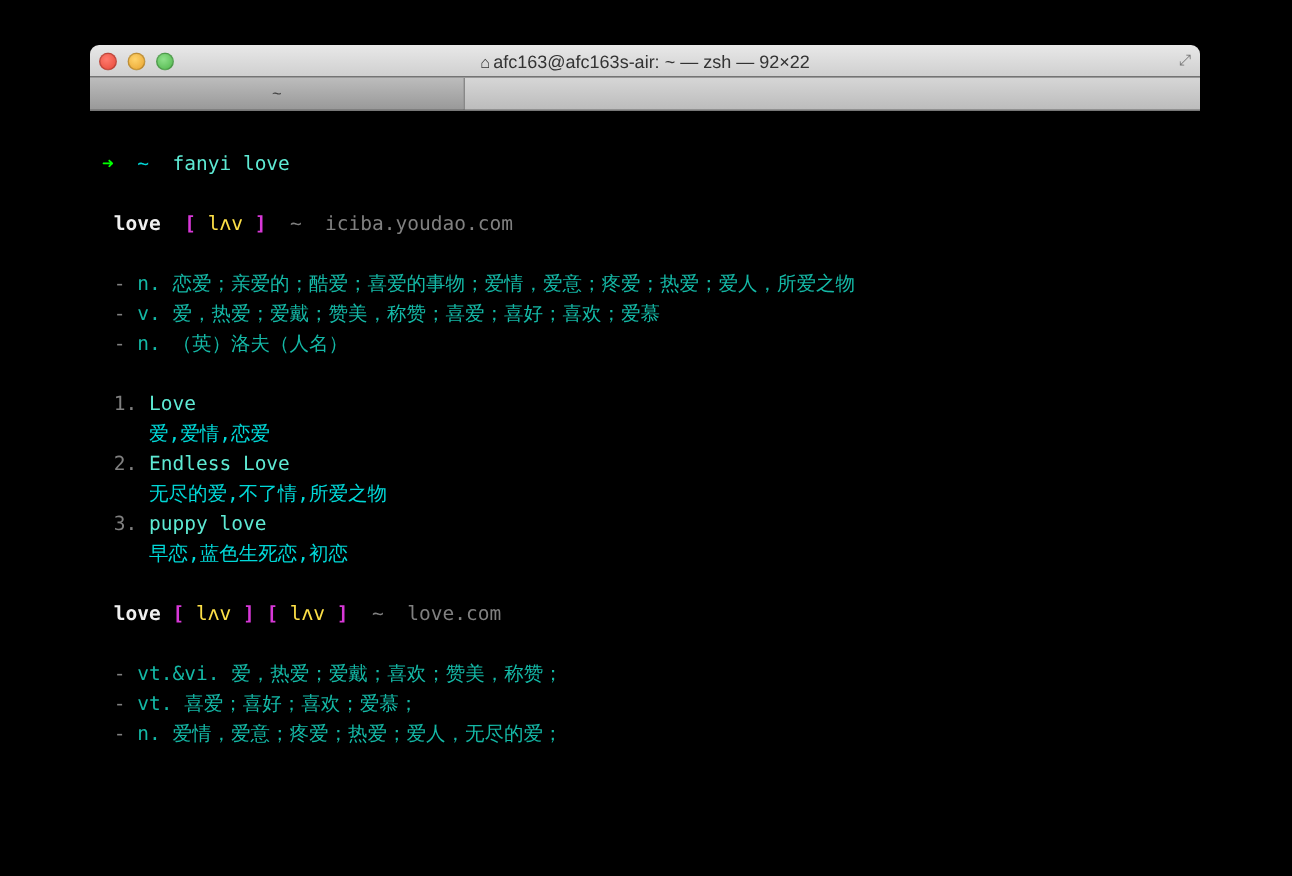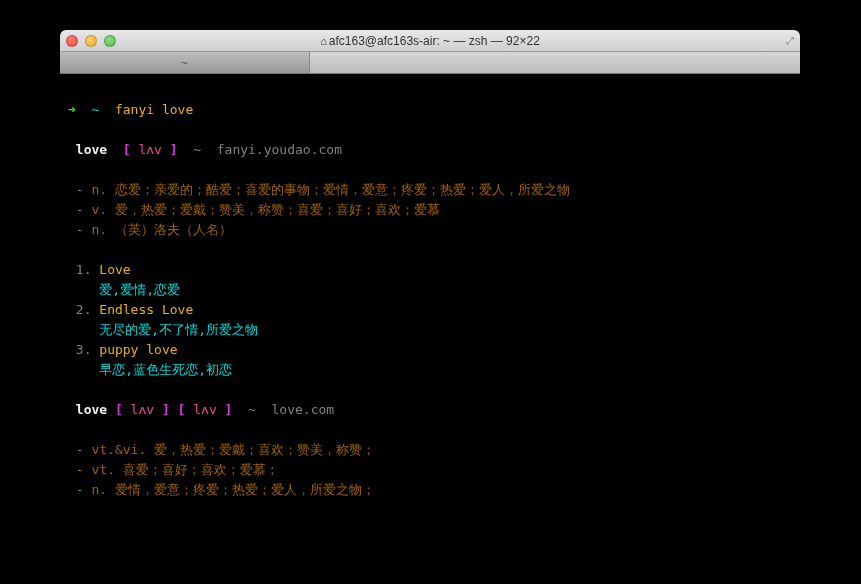--- a/index.html
+++ b/index.html
@@ -87,25 +87,25 @@
     }
     .terminal {
       background: #000;
       padding: 26px 8px 20px 8px;
       font-size: 13px;
       line-height: 20px;
       white-space: pre;
       color: #c0c0c0;
     }
     .green-bold { color: #00ff00; font-weight: bold; }
-    .green { color: #a16207; }
+    .green { color: #14b8a6; }
     .white { color: #f0f0f0; font-weight: bold; }
-    .yellow { color: #ec4899; }
+    .yellow { color: #fde047; }
     .gray { color: #808080; }
-    .grayish { color: #eab308; }
+    .grayish { color: #5eead4; }
     .cyan { color: #00d8d8; }
     .magenta { color: #d838d8; font-weight: bold; }
   </style>
 </head>
 <body>
 
 <div class="window">
   <div class="titlebar">
     <div class="traffic-lights">
       <div class="tl red"></div>
@@ -116,32 +116,32 @@
       <span class="home-icon">⌂</span><span>afc163@afc163s-air: ~ — zsh — 92×22</span>
     </div>
     <div class="expand-icon">⤢</div>
   </div>
   <div class="tabbar">
     <div class="tab">~</div>
     <div class="tabbar-rest"></div>
   </div>
   <div class="terminal"><span class="green-bold">➜</span>  <span class="cyan">~</span>  <span class="grayish">fanyi love</span>
 
- <span class="white">love</span>  <span class="magenta">[</span><span class="yellow"> lʌv </span><span class="magenta">]</span>  <span class="gray">~</span>  <span class="gray">fanyi.youdao.com</span>
+ <span class="white">love</span>  <span class="magenta">[</span><span class="yellow"> lʌv </span><span class="magenta">]</span>  <span class="gray">~</span>  <span class="gray">iciba.youdao.com</span>
 
  <span class="gray">-</span> <span class="green">n. 恋爱；亲爱的；酷爱；喜爱的事物；爱情，爱意；疼爱；热爱；爱人，所爱之物</span>
  <span class="gray">-</span> <span class="green">v. 爱，热爱；爱戴；赞美，称赞；喜爱；喜好；喜欢；爱慕</span>
  <span class="gray">-</span> <span class="green">n. （英）洛夫（人名）</span>
 
  <span class="gray">1.</span> <span class="grayish">Love</span>
     <span class="cyan">爱,爱情,恋爱</span>
  <span class="gray">2.</span> <span class="grayish">Endless Love</span>
     <span class="cyan">无尽的爱,不了情,所爱之物</span>
  <span class="gray">3.</span> <span class="grayish">puppy love</span>
     <span class="cyan">早恋,蓝色生死恋,初恋</span>
 
  <span class="white">love</span> <span class="magenta">[</span><span class="yellow"> lʌv </span><span class="magenta">]</span> <span class="magenta">[</span><span class="yellow"> lʌv </span><span class="magenta">]</span>  <span class="gray">~</span>  <span class="gray">love.com</span>
 
  <span class="gray">-</span> <span class="green">vt.&amp;vi. 爱，热爱；爱戴；喜欢；赞美，称赞；</span>
  <span class="gray">-</span> <span class="green">vt. 喜爱；喜好；喜欢；爱慕；</span>
- <span class="gray">-</span> <span class="green">n. 爱情，爱意；疼爱；热爱；爱人，所爱之物；</span>
+ <span class="gray">-</span> <span class="green">n. 爱情，爱意；疼爱；热爱；爱人，无尽的爱；</span>
 </div>
 </div>
 
 </body></html>

